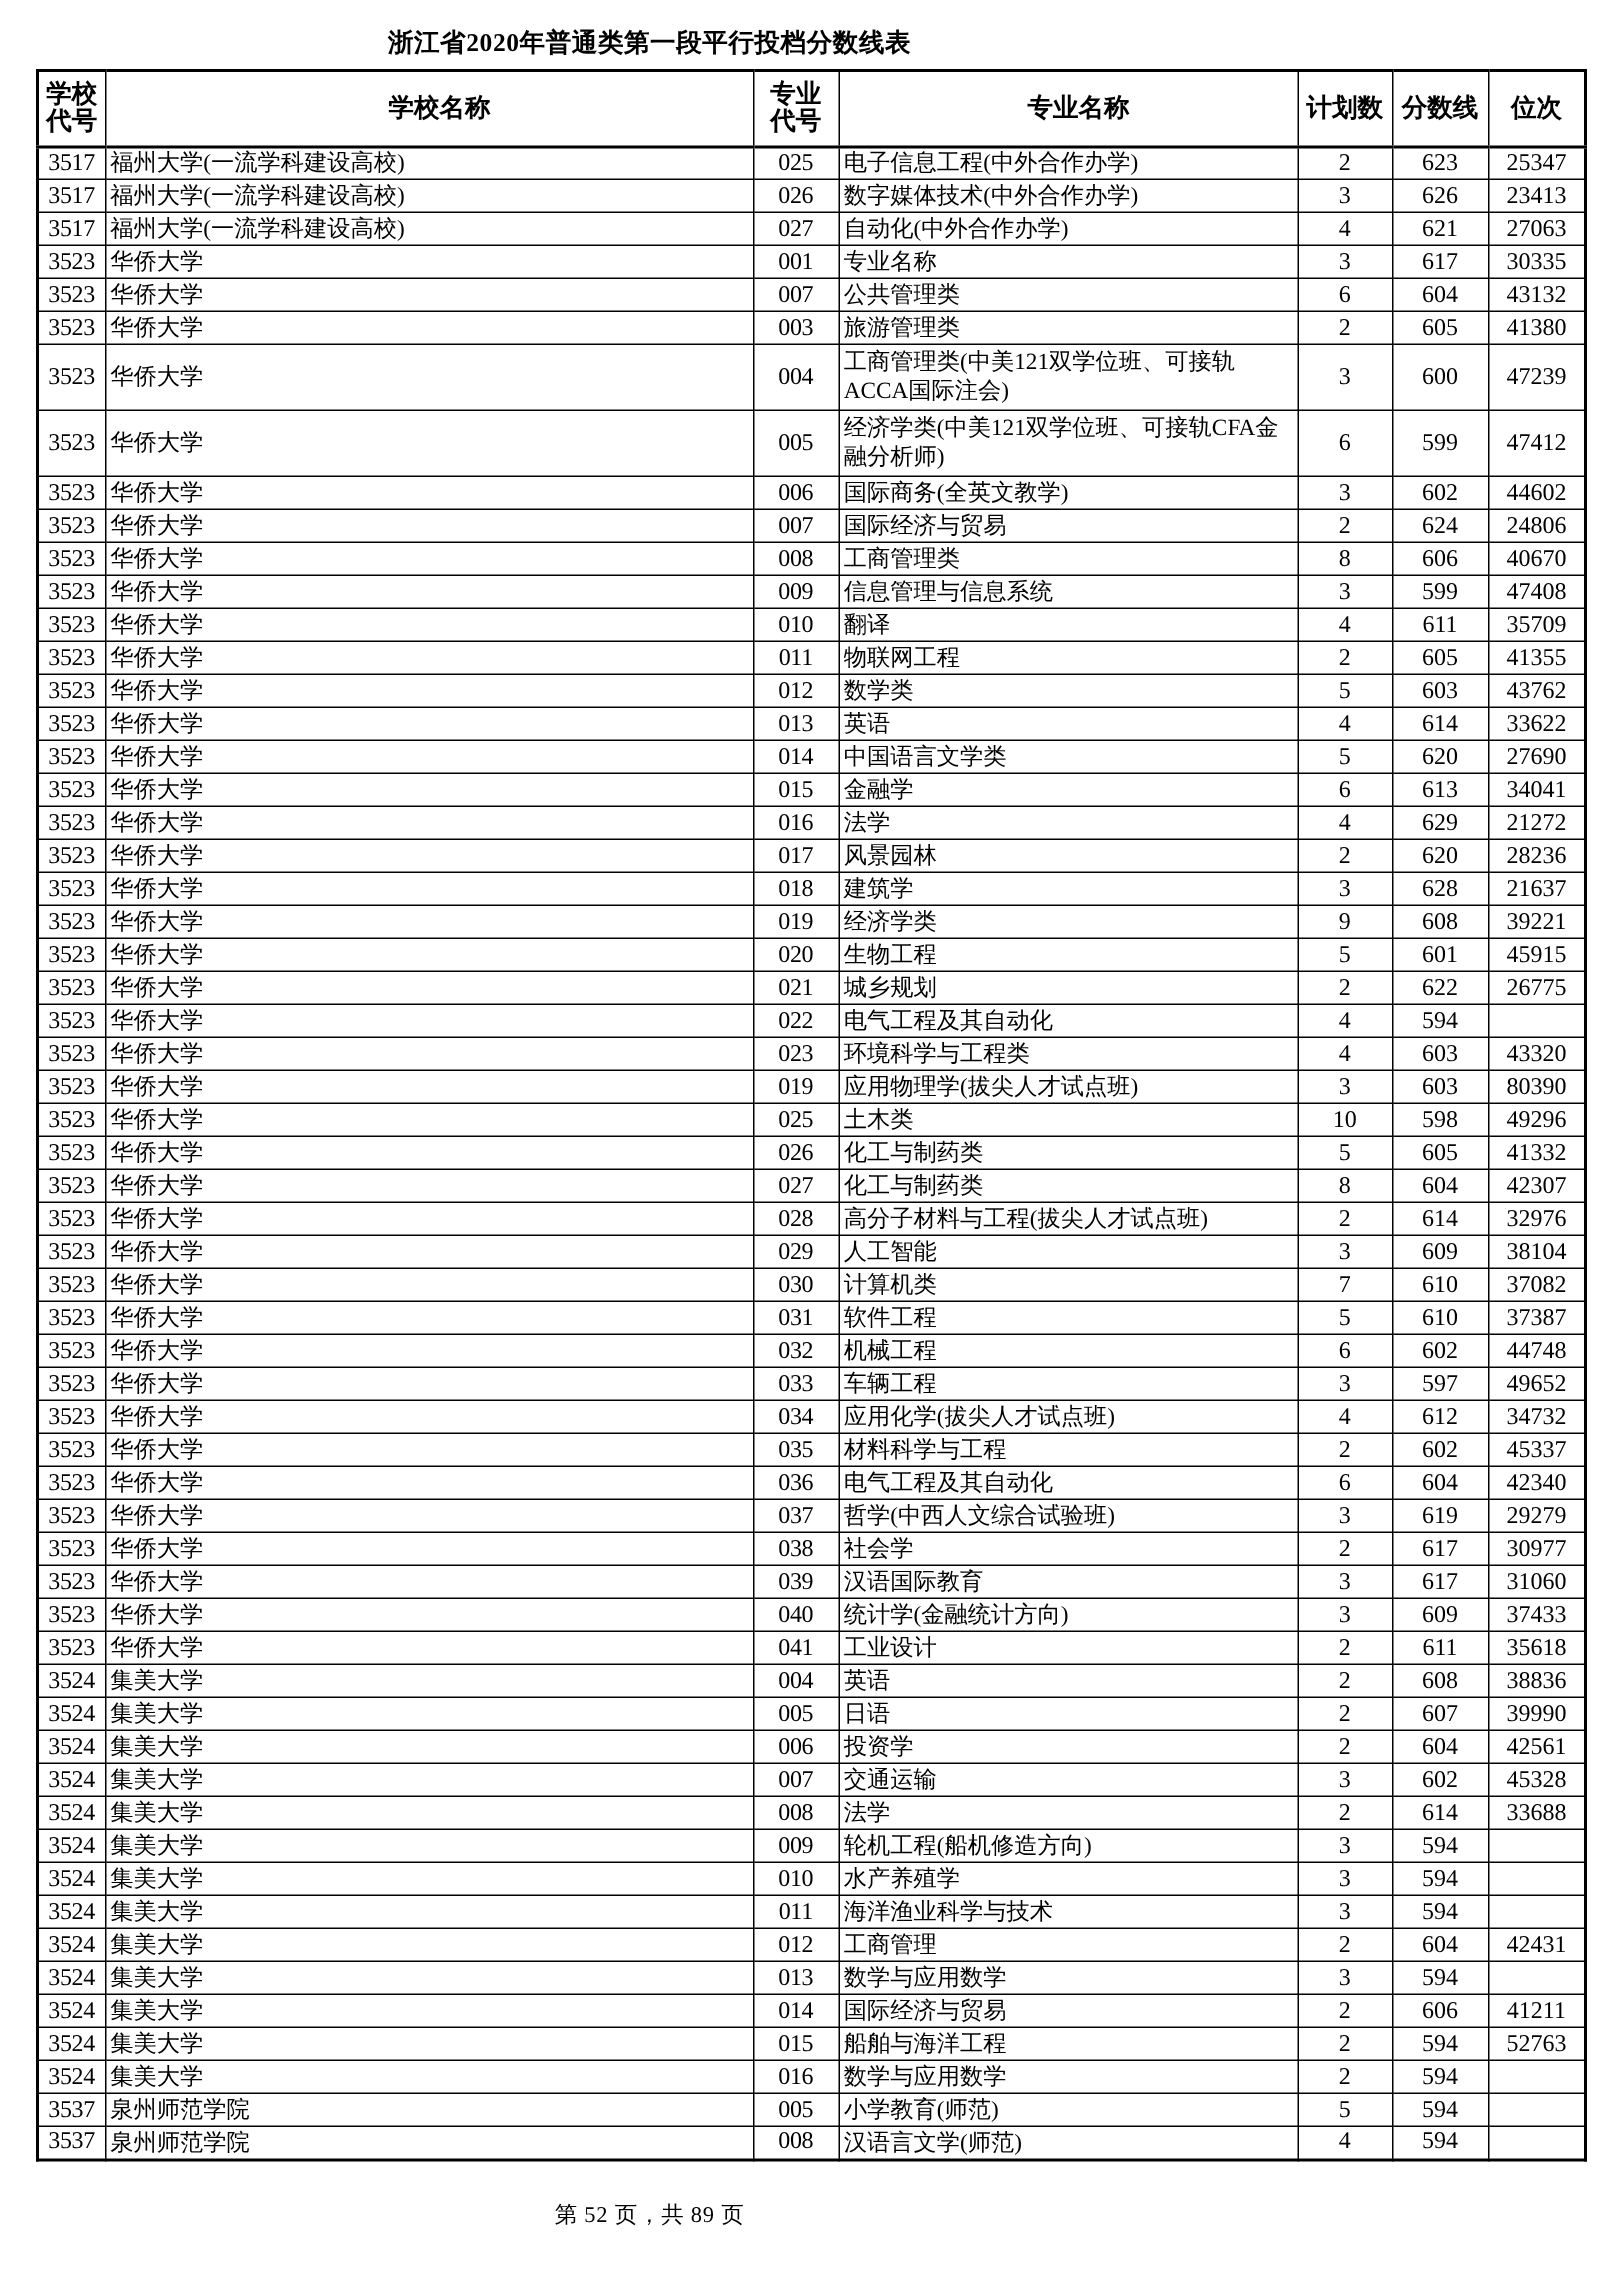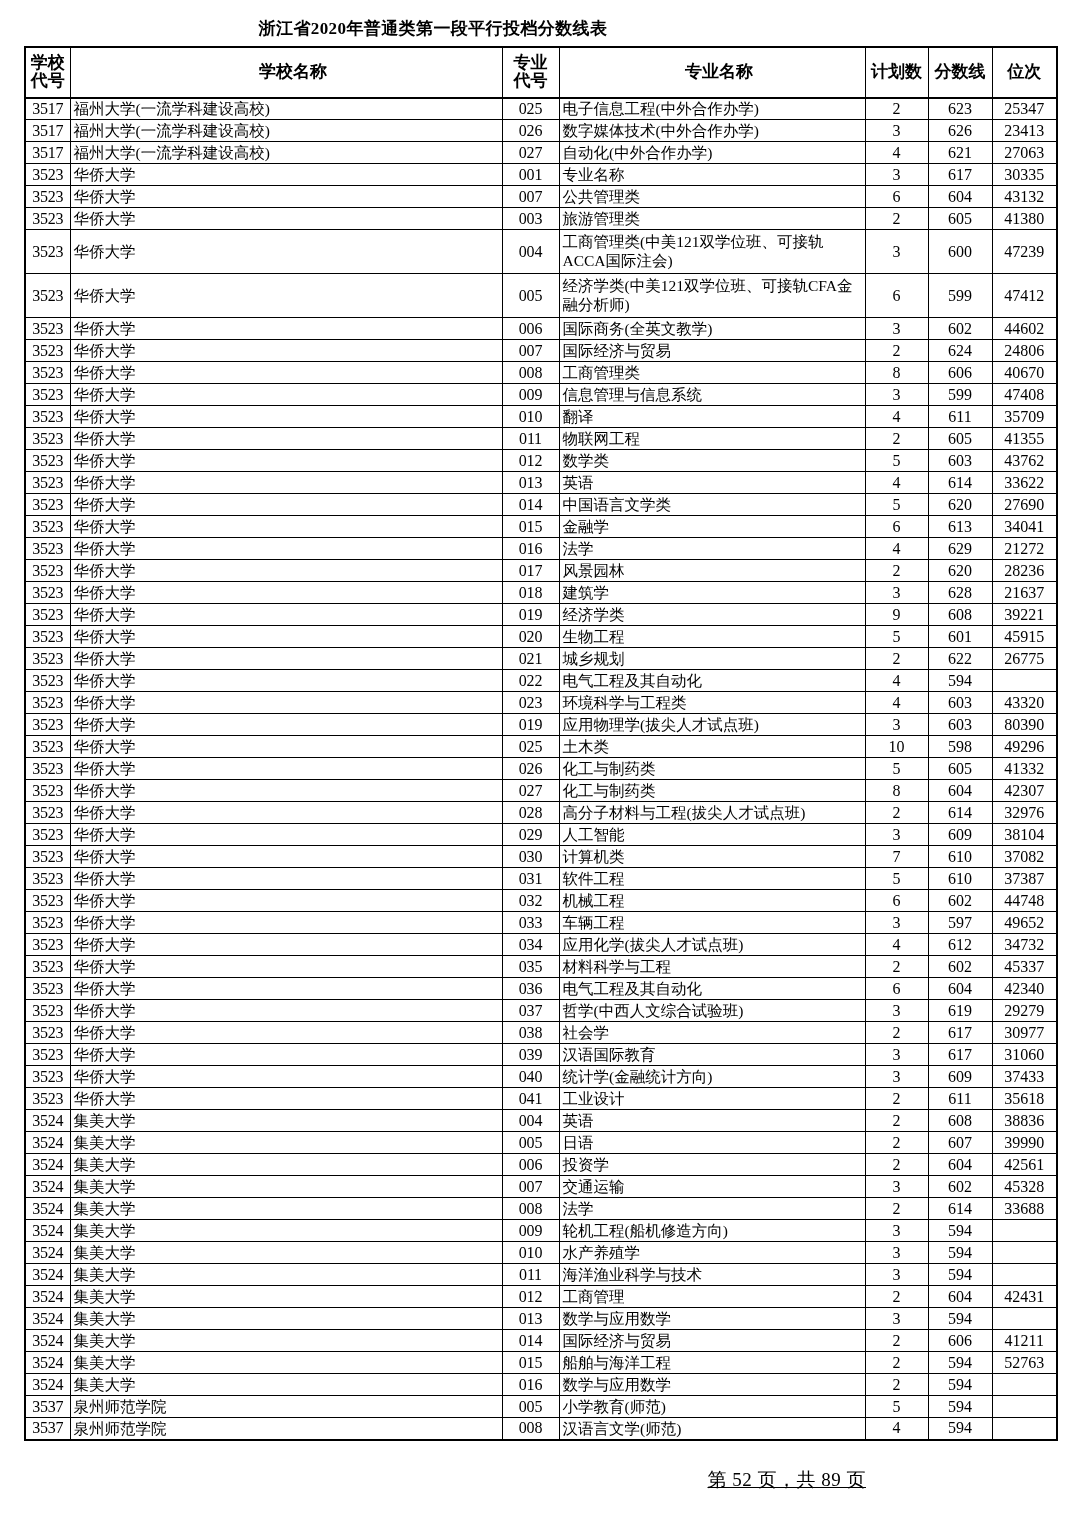--- a/index.html
+++ b/index.html
@@ -95,26 +95,25 @@
   }
   
   col.w-ccode  { width: 45px; }
   col.w-cname  { width: 432px; }
   col.w-mcode  { width: 57px; }
   col.w-mname  { width: 306px; }
   col.w-plan   { width: 63px; }
   col.w-score  { width: 64px; }
   col.w-rank   { width: 65px; }
   .footer {
-    text-align: right;
-    font-size: 19px;
+    text-align: center;
+    font-size: 15px;
     padding-top: 26px;
     letter-spacing: 0.5px;
     font-family: "Liberation Serif", "DejaVu Serif", serif;
-    text-decoration: underline;
   }
   .hdr-stack { display: block; line-height: 1.06; }
 </style>
 </head>
 <body>
 
 <div class="page">
 
   <div class="doc-title">浙江省2020年普通类第一段平行投档分数线表</div>
 

